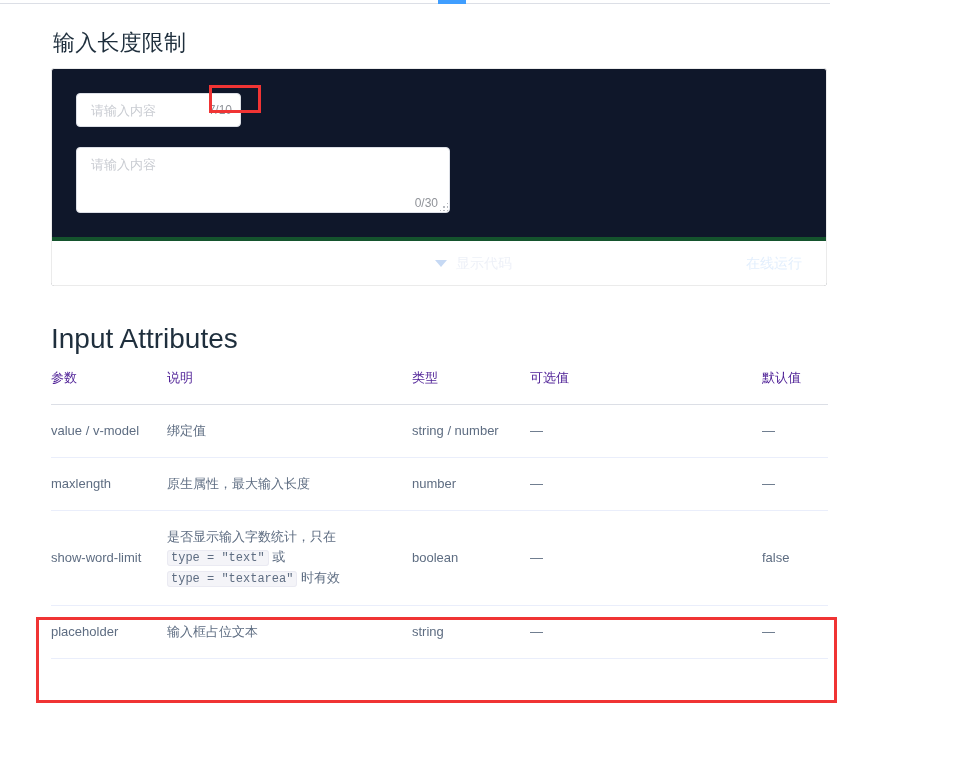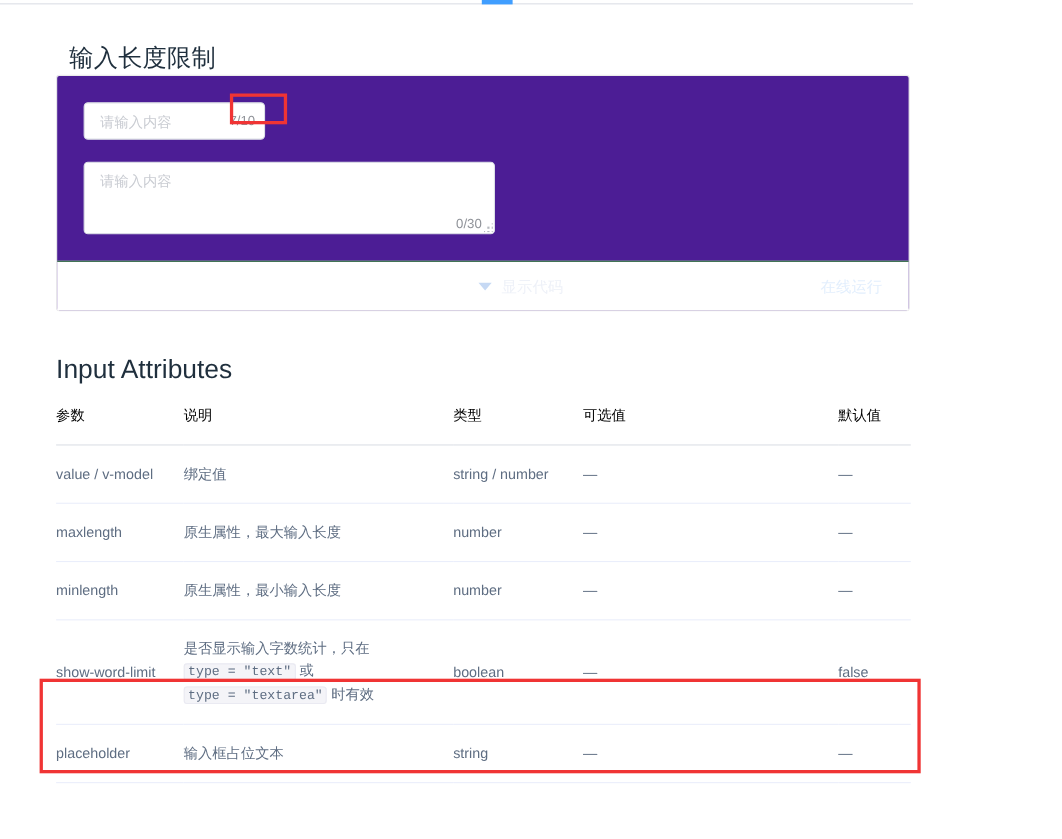--- a/index.html
+++ b/index.html
@@ -44,39 +44,39 @@
 
   
   .page {
     position: absolute;
     top: 0;
     left: 0;
     width: 965px;
   }
 
   h2.section-title {
-    margin: 12px;
+    margin: 2px;
     position: absolute;
     left: 51px;
     top: 26px;
     font-size: 22px;
     font-weight: 400;
     color: #1f2f3d;
     letter-spacing: 0.2px;
   }
 
   
   .demo-block {
     position: absolute;
     left: 51px;
     top: 68px;
     width: 776px;
     border: 1px solid #ebebeb;
     border-radius: 3px;
-    background: #4c1d95;
+    background: #0f172a;
     box-sizing: border-box;
   }
   .demo-body {
     padding: 24px;
     box-sizing: border-box;
   }
 
   .el-input {
     position: relative;
     width: 165px;
@@ -163,21 +163,21 @@
   }
   .resize-grip i {
     position: absolute;
     width: 1.5px;
     height: 1.5px;
     background: #b6b9bf;
   }
 
   
   .demo-footer {
-    border-top: 1px solid #14532d;
+    border-top: 4px solid #14532d;
     height: 44px;
     position: relative;
     background: #fff;
   }
   .show-code {
     position: absolute;
     left: 383px;
     top: 0;
     height: 44px;
     line-height: 44px;
@@ -206,39 +206,39 @@
     color: #e3effd;
     text-decoration: none;
   }
 
   
   h3.attrs-title {
     position: absolute;
     left: 51px;
     top: 323px;
     margin: 0;
-    font-size: 24px;
+    font-size: 28px;
     font-weight: 400;
     color: #1f2f3d;
     text-align: center;
   }
 
   table.attrs {
     position: absolute;
     left: 51px;
     top: 369px;
     width: 777px;
     border-collapse: collapse;
     font-size: 13px;
     color: #5e6d82;
   }
   table.attrs th {
     text-align: left;
     font-weight: 400;
-    color: #000000;
+    color: #4c1d95;
     font-size: 13px;
     padding: 0 0 17px 0;
     border-bottom: 1px solid #dcdfe6;
     vertical-align: top;
   }
   table.attrs td {
     padding: 16px 0;
     border-bottom: 1px solid #eaeefb;
     vertical-align: middle;
     line-height: 20px;
@@ -350,27 +350,20 @@
       </tr>
 
       <tr>
         <td class="c-param">maxlength</td>
         <td class="c-desc">原生属性，最大输入长度</td>
         <td class="c-type">number</td>
         <td class="c-opts">—</td>
         <td class="c-def">—</td>
       </tr>
 
-      <tr>
-        <td class="c-param">minlength</td>
-        <td class="c-desc">原生属性，最小输入长度</td>
-        <td class="c-type">number</td>
-        <td class="c-opts">—</td>
-        <td class="c-def">—</td>
-      </tr>
 
       <tr>
         <td class="c-param">show-word-limit</td>
         <td class="c-desc"><span>是否显示输入字数统计，只在 </span><code class="ic">type = "text"</code><span> 或 </span><code class="ic">type = "textarea"</code><span> 时有效</span></td>
         <td class="c-type">boolean</td>
         <td class="c-opts">—</td>
         <td class="c-def">false</td>
       </tr>
 
       <tr>

